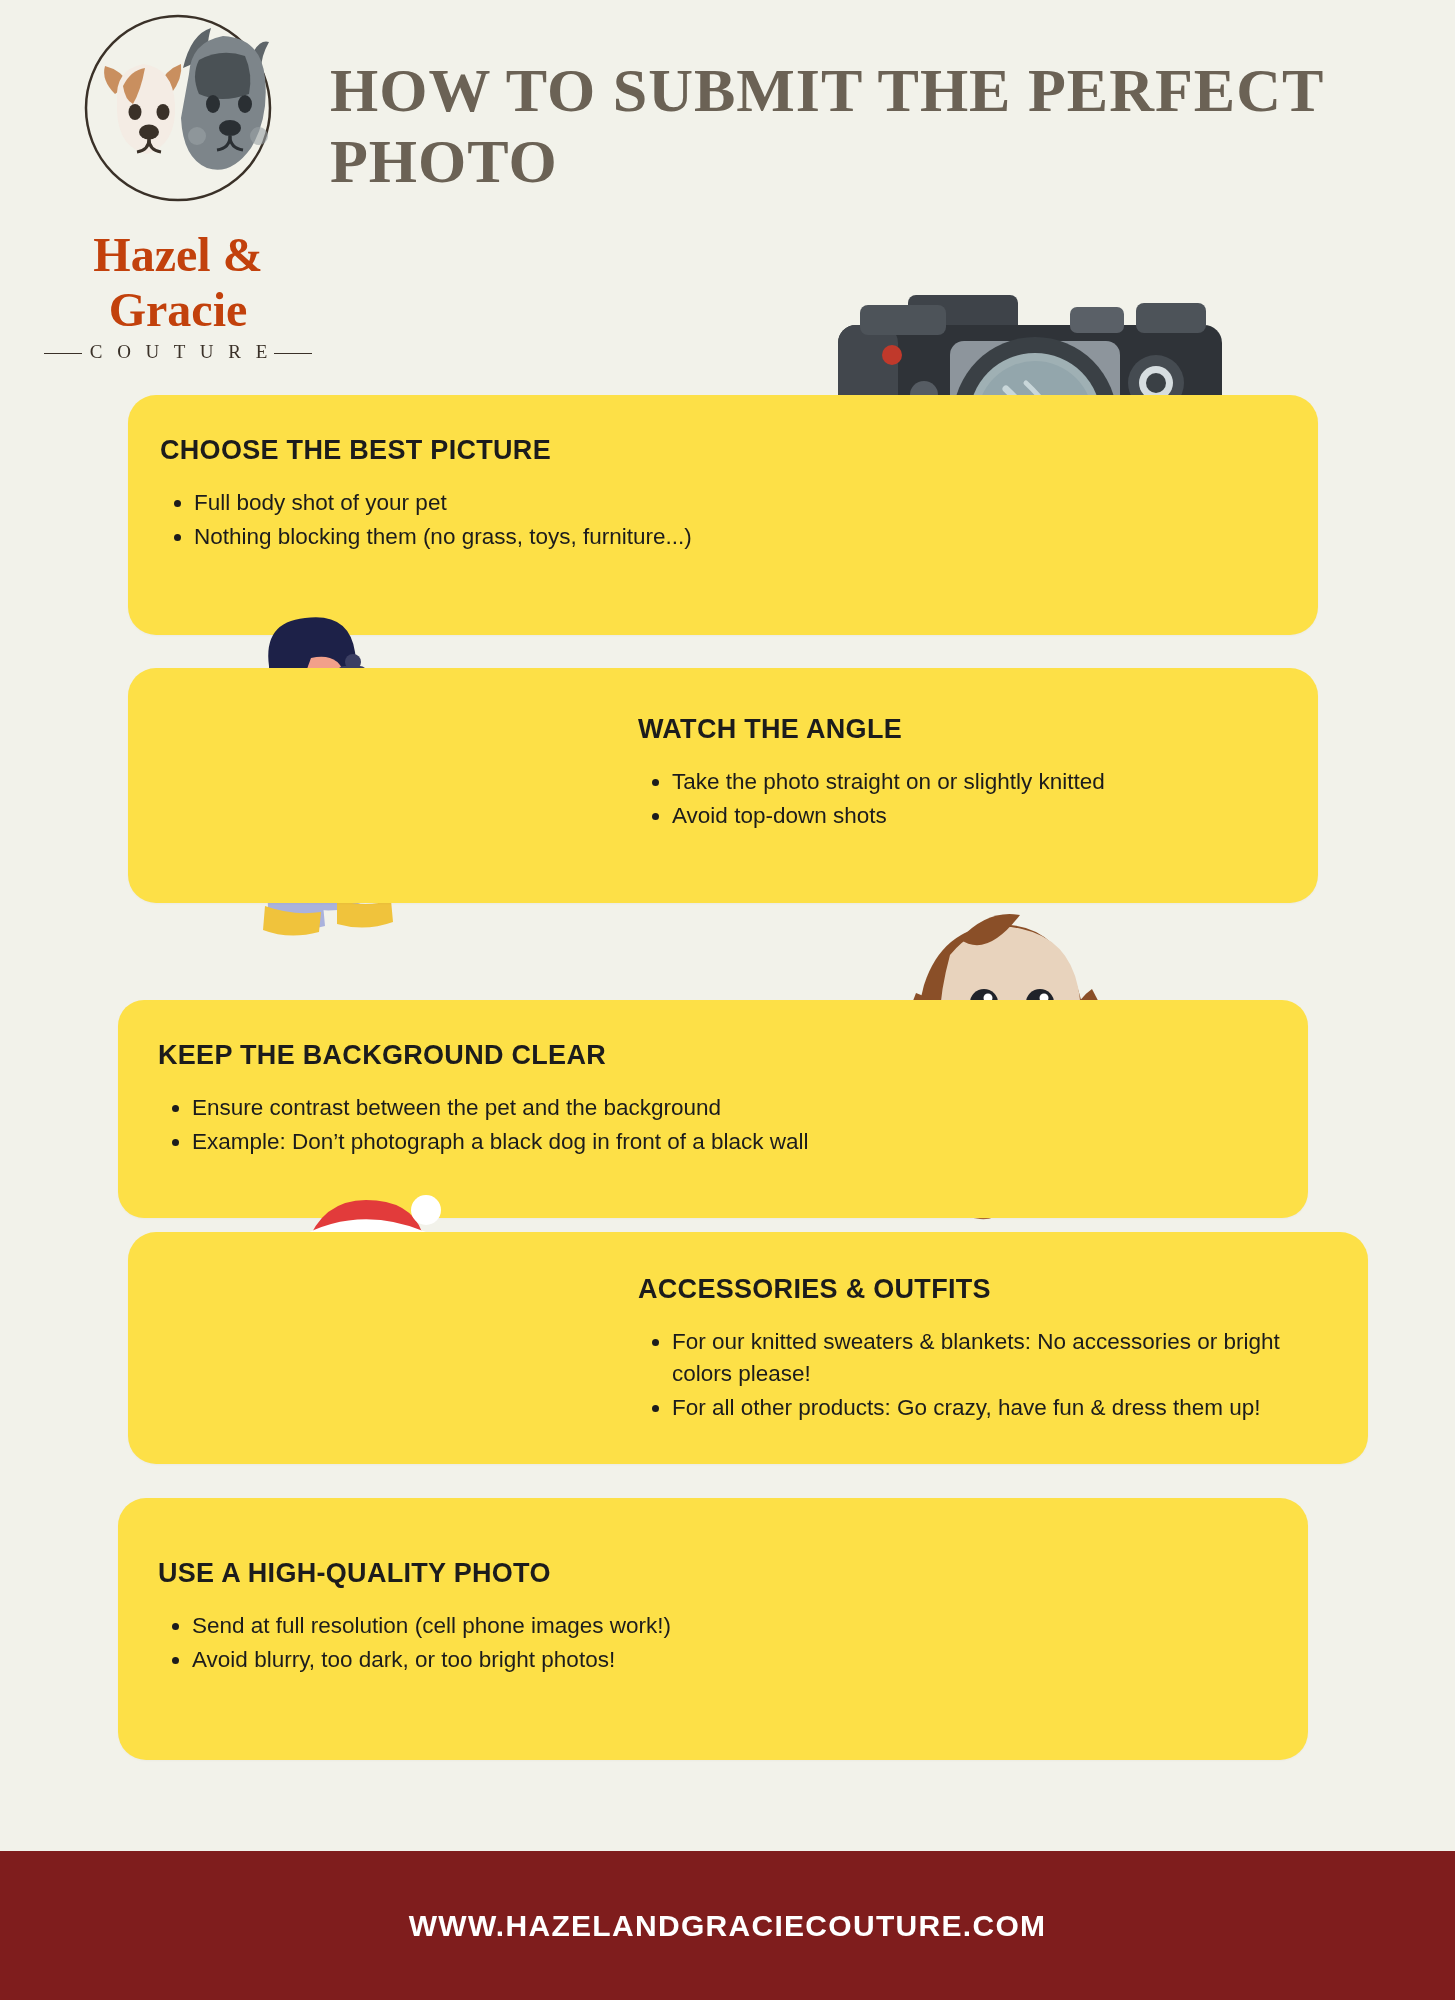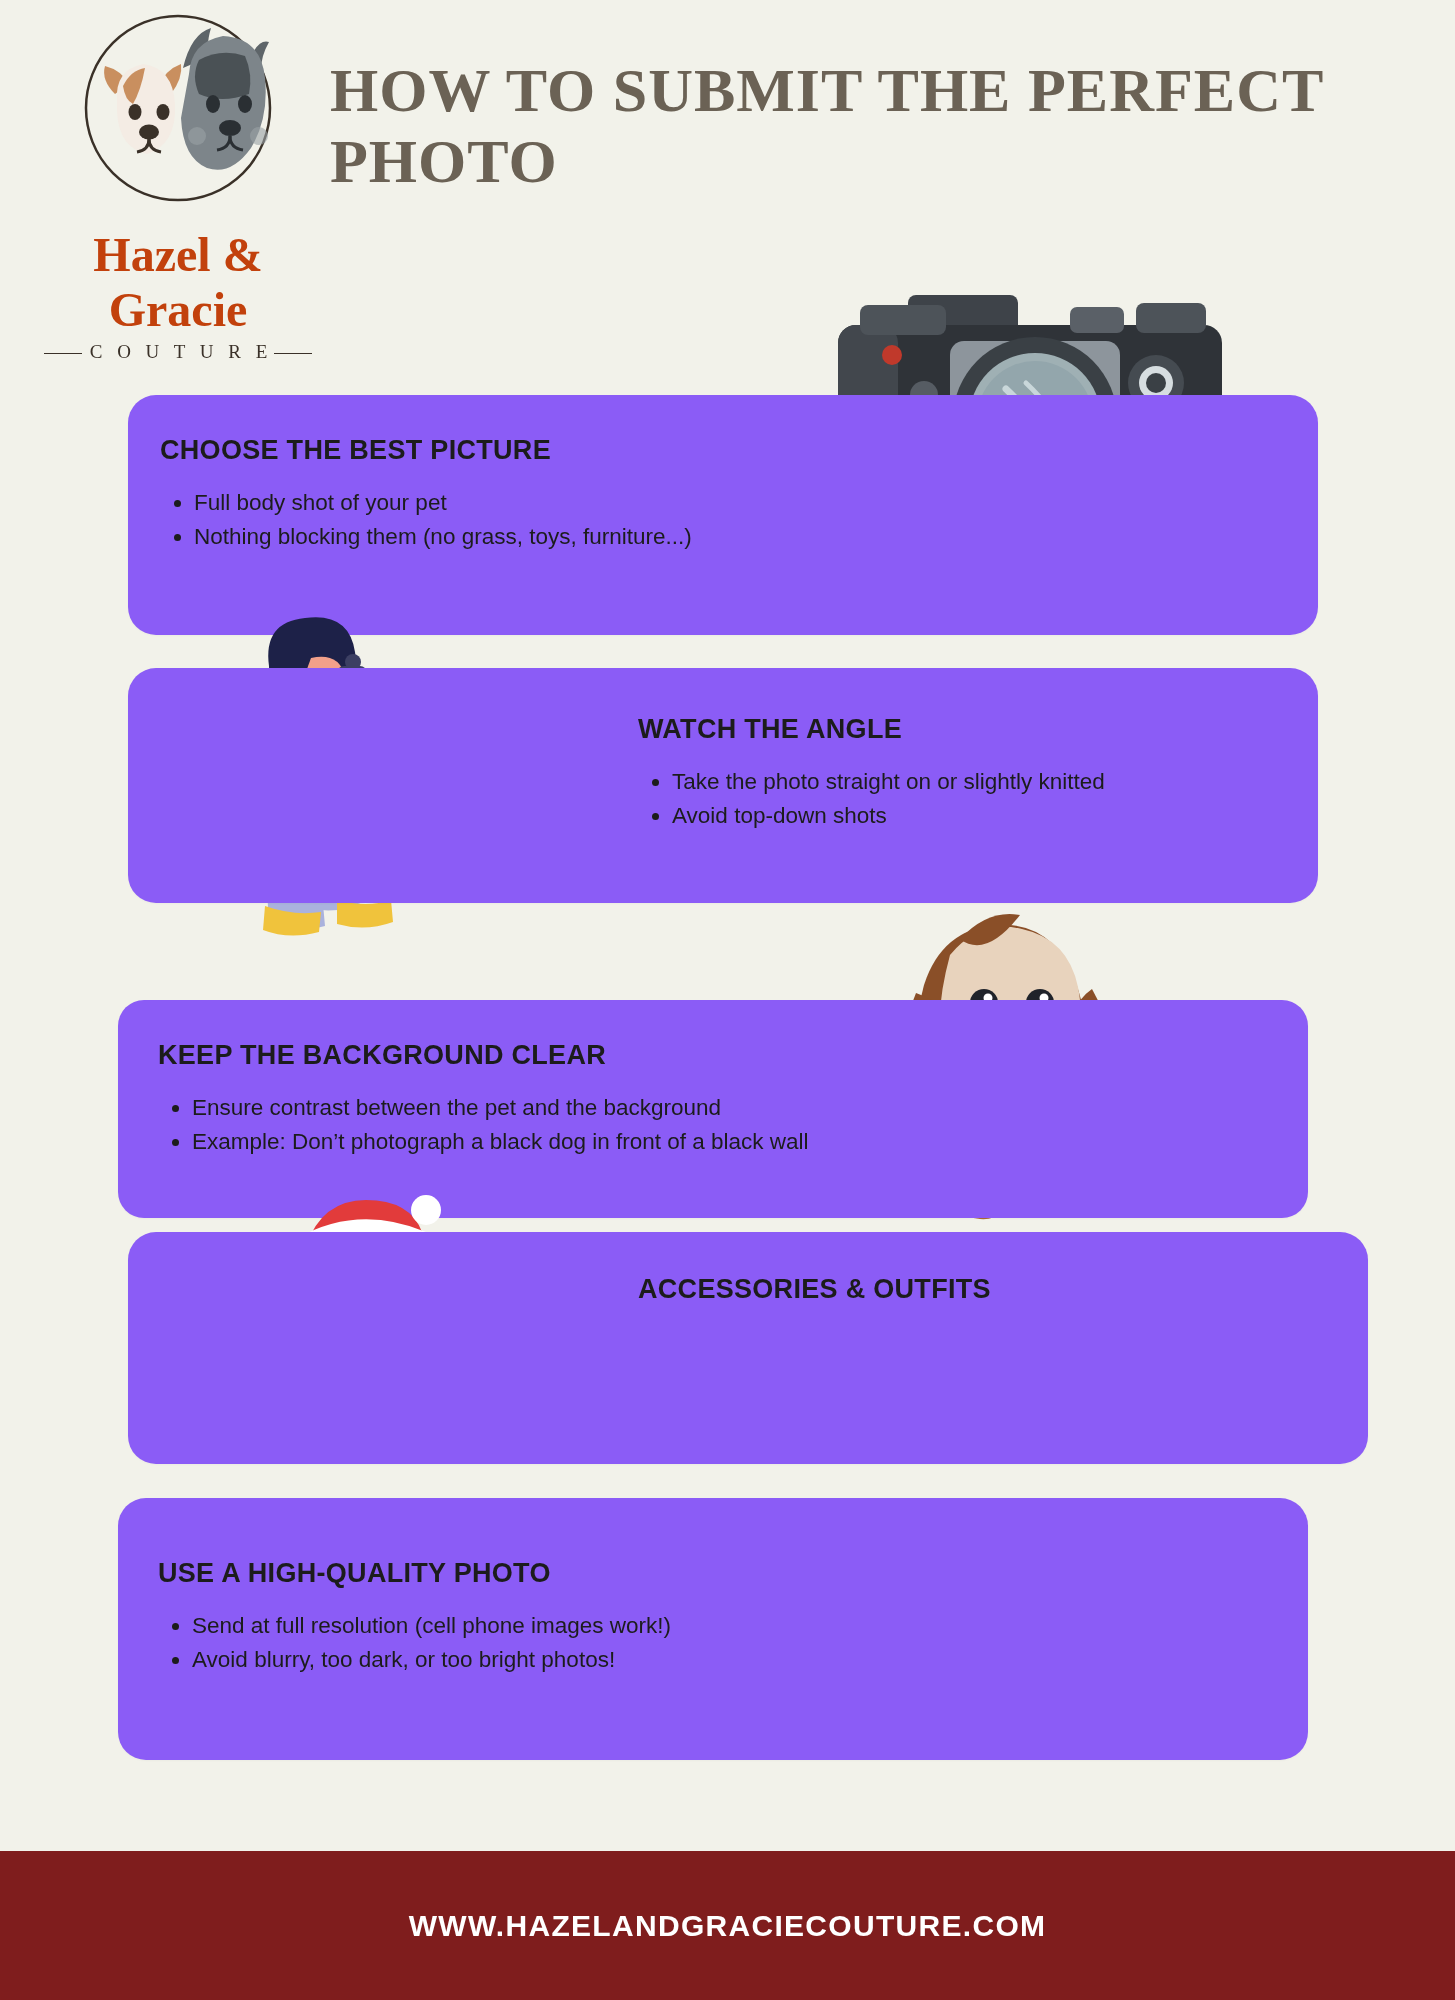--- a/index.html
+++ b/index.html
@@ -67,21 +67,21 @@
     font-size: 62px;
     line-height: 1.15;
     letter-spacing: 1px;
     color: #6b6255;
     text-transform: uppercase;
   }
 
   
   .card {
     position: absolute;
-    background: #8b5cf6;
+    background: #fde047;
     border-radius: 28px;
     box-shadow: 0 1px 2px rgba(0,0,0,0.03);
   }
   .card-title {
     position: absolute;
     font-size: 27px;
     font-weight: bold;
     color: #1c1c1c;
     letter-spacing: 0.3px;
   }
@@ -308,20 +308,24 @@
       <path d="M36 206 q-28 -26 -14 -44 q16 -16 34 10 Z" fill="#e23b3b"></path>
       <path d="M50 212 q34 -18 30 -40 q-6 -22 -34 -6 Z" fill="#e23b3b"></path>
       <circle cx="46" cy="198" r="12" fill="#c92d2d"></circle>
       <path d="M40 214 q-20 30 -24 52" stroke="#e23b3b" stroke-width="9" fill="none" stroke-linecap="round"></path>
       <path d="M56 216 q8 32 24 44" stroke="#e23b3b" stroke-width="9" fill="none" stroke-linecap="round"></path>
     </svg>
   </div>
 
   <div class="card" id="card-4">
     <div class="card-title">ACCESSORIES &amp; OUTFITS</div>
+    <ul class="card-list">
+      <li>For our knitted sweaters &amp; blankets: No accessories or bright colors please!</li>
+      <li>For all other products: Go crazy, have fun &amp; dress them up!</li>
+    </ul>
   </div>
 
   <div class="illus" id="illus-studio">
     <svg width="420" height="260" viewBox="0 0 420 260" xmlns="http://www.w3.org/2000/svg">
       <rect x="98" y="8" width="180" height="162" fill="#3f8ec4"></rect>
       <circle cx="248" cy="38" r="16" fill="#f2f2ea"></circle>
       <path d="M262 118 l44 -44 l22 40 l-18 60 l-54 8 Z" fill="#f2c94c"></path>
       <rect x="276" y="92" width="80" height="52" rx="5" fill="#4a4a6a"></rect>
       <rect x="286" y="100" width="60" height="36" rx="3" fill="#8fa3c8"></rect>
       <path d="M316 144 l0 84" stroke="#3c3f56" stroke-width="6"></path>

